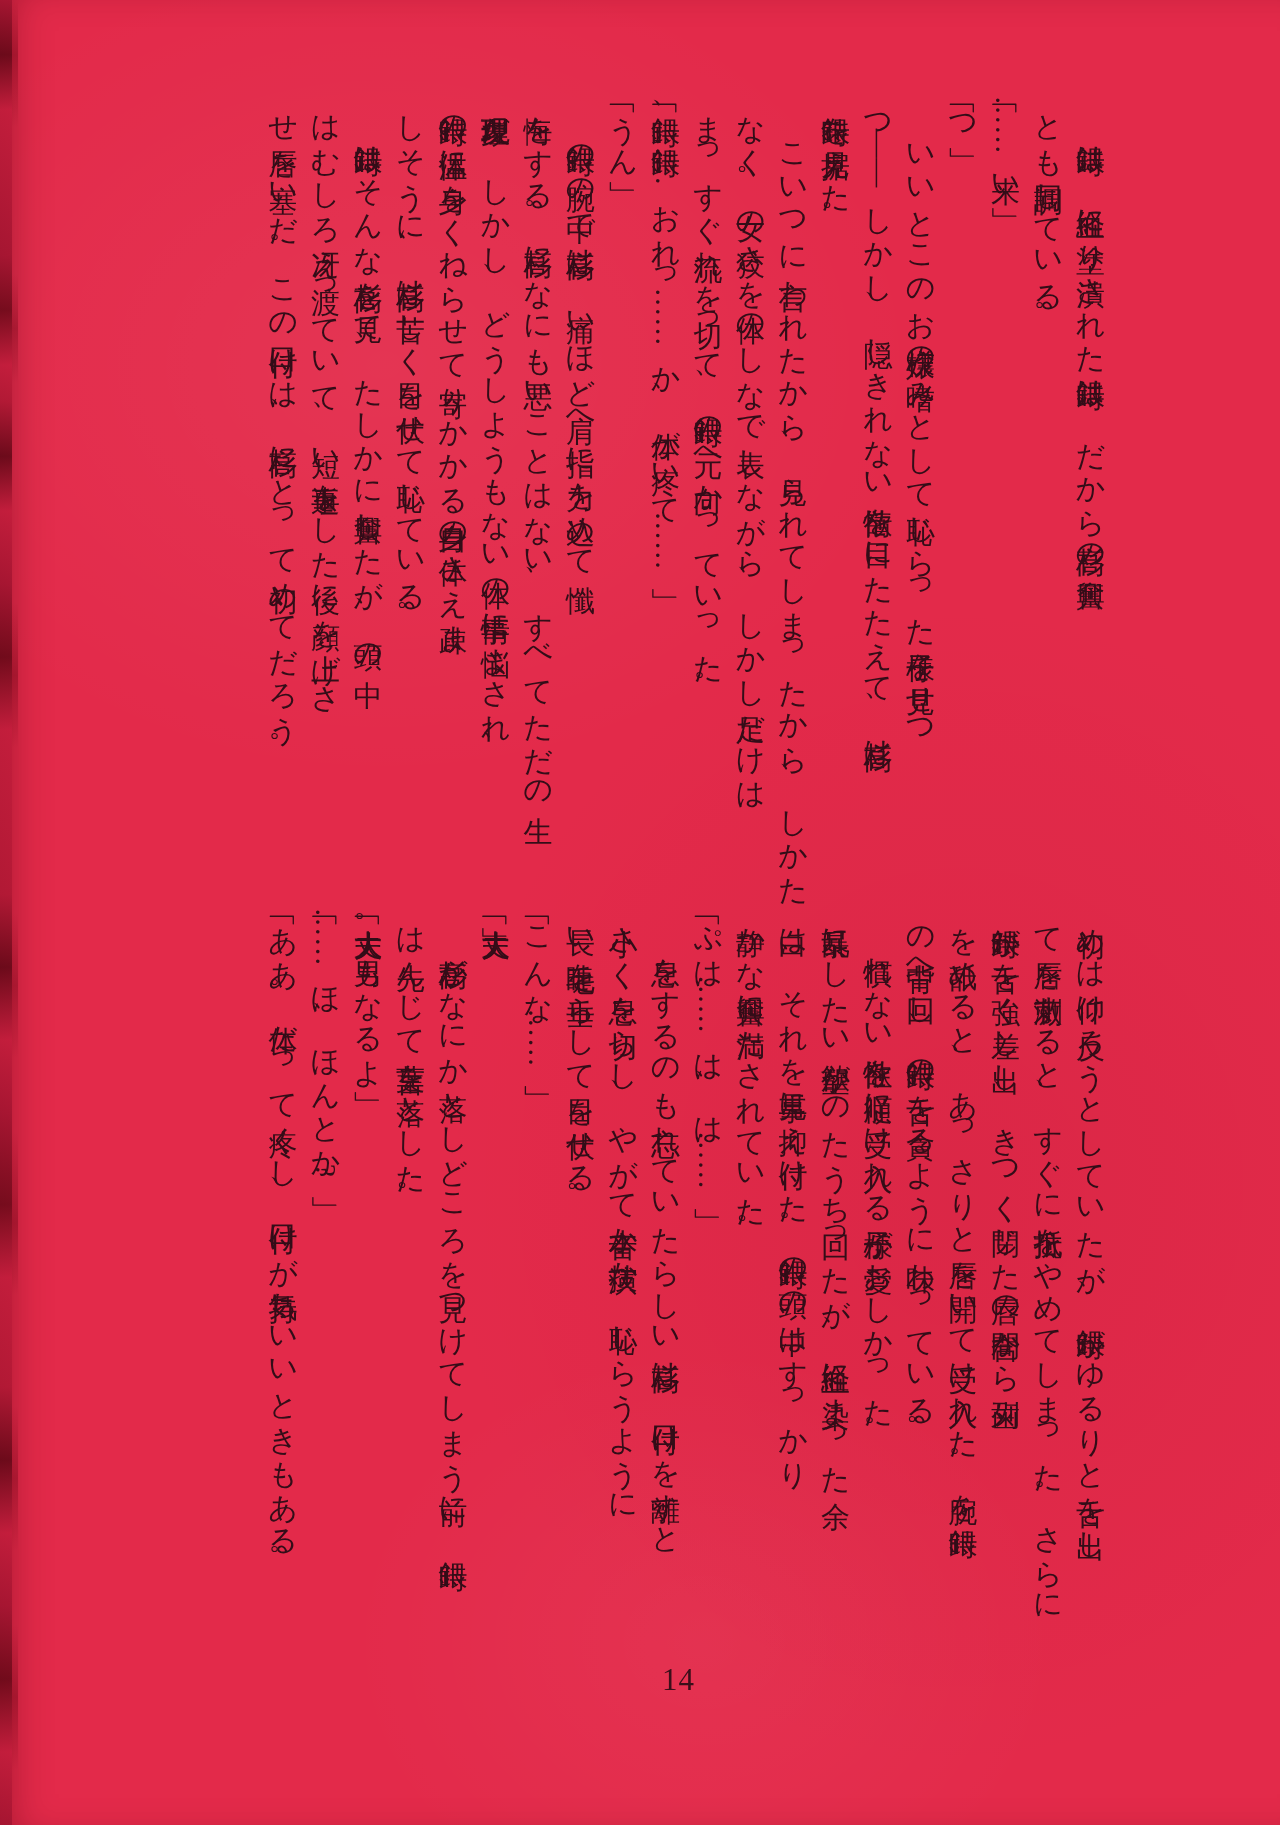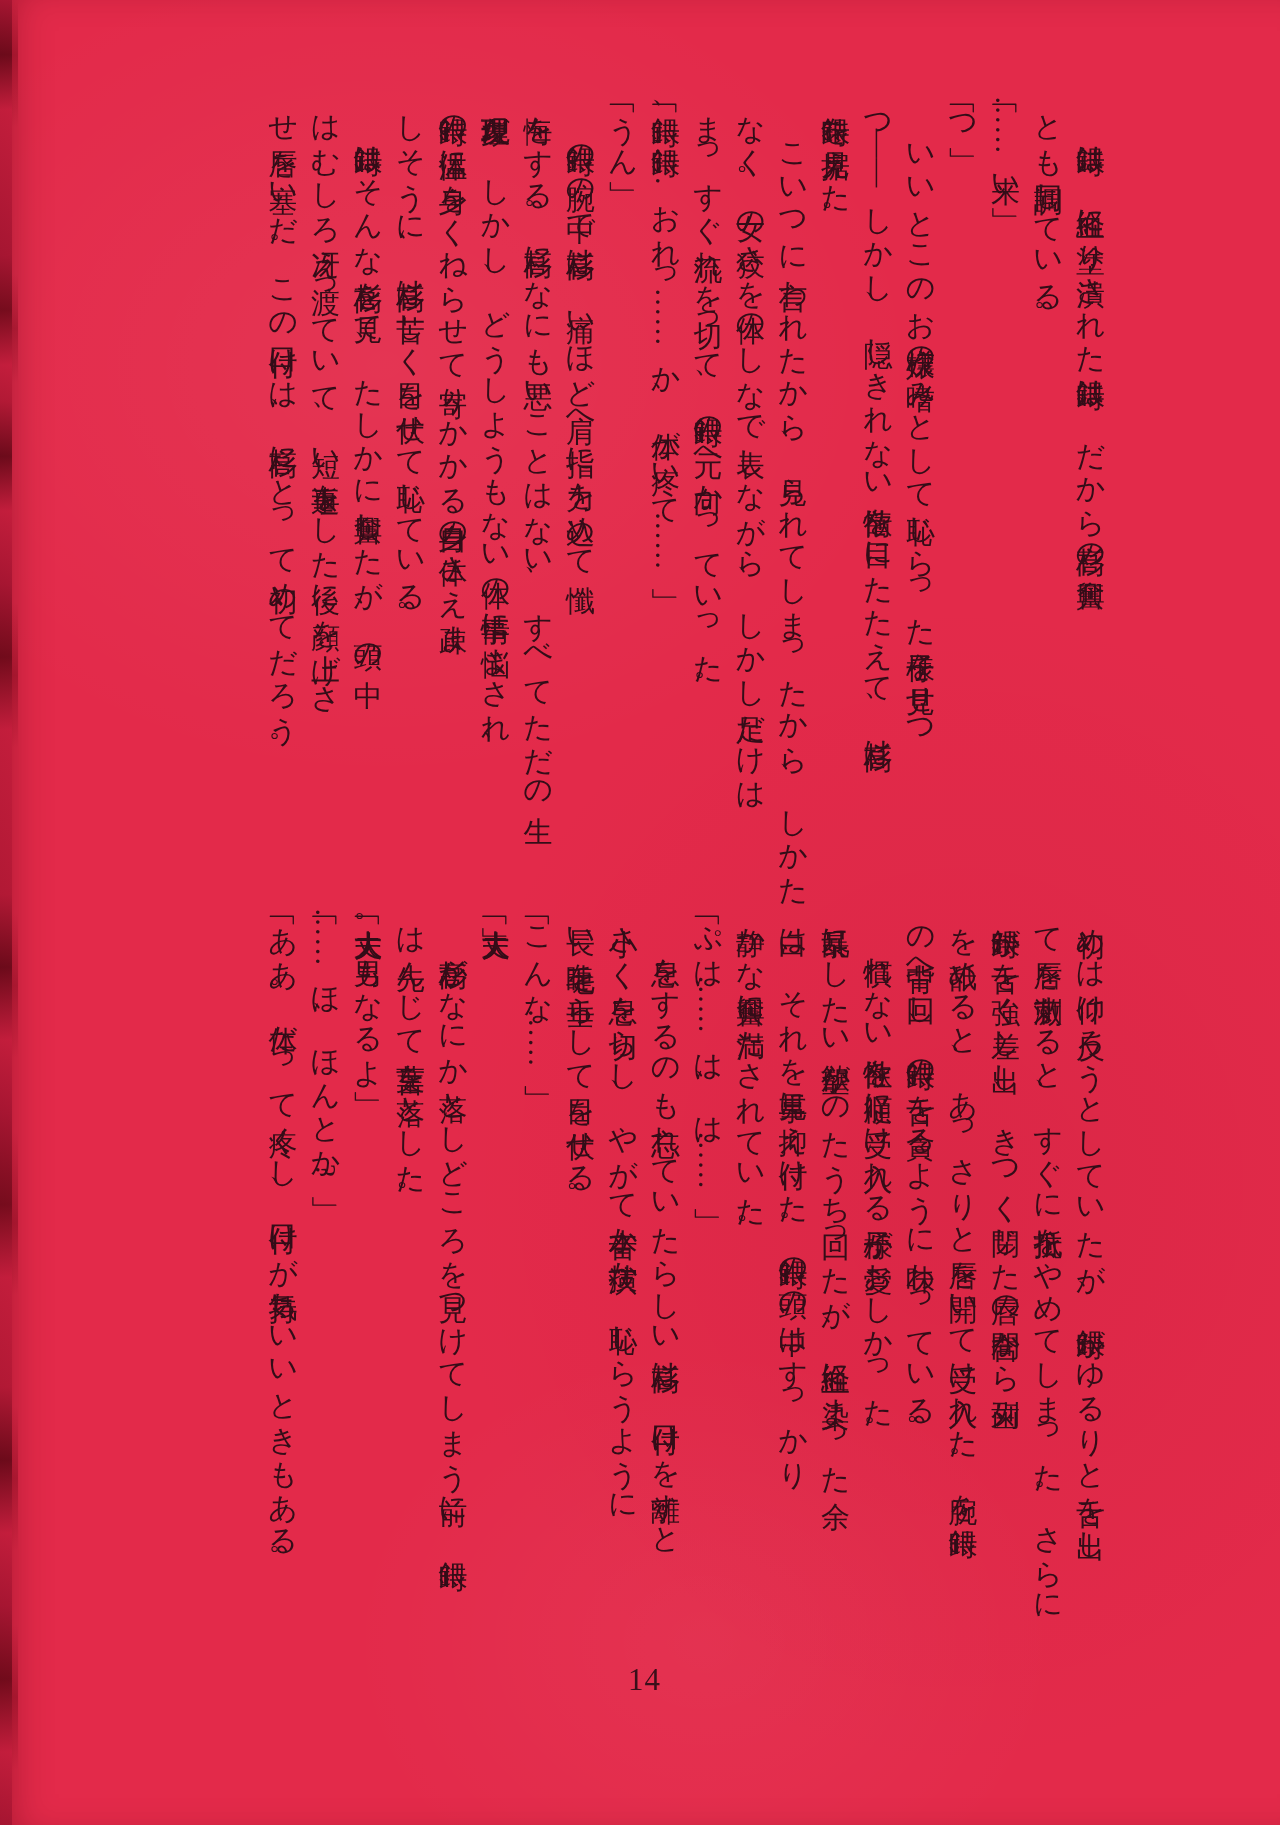--- a/index.html
+++ b/index.html
@@ -74,21 +74,21 @@
   .block-top {
     top: 95px;
     right: 168px;
   }
   .block-bottom {
     top: 907px;
     right: 168px;
   }
   .page-number {
     position: absolute;
-    left: 628px;
+    left: 662px;
     top: 1662px;
     font-size: 31px;
     color: #3a0f1a;
     letter-spacing: 1px;
     font-family: Liberation Serif, serif;
   }
 </style>
 </head>
 <body>
 

